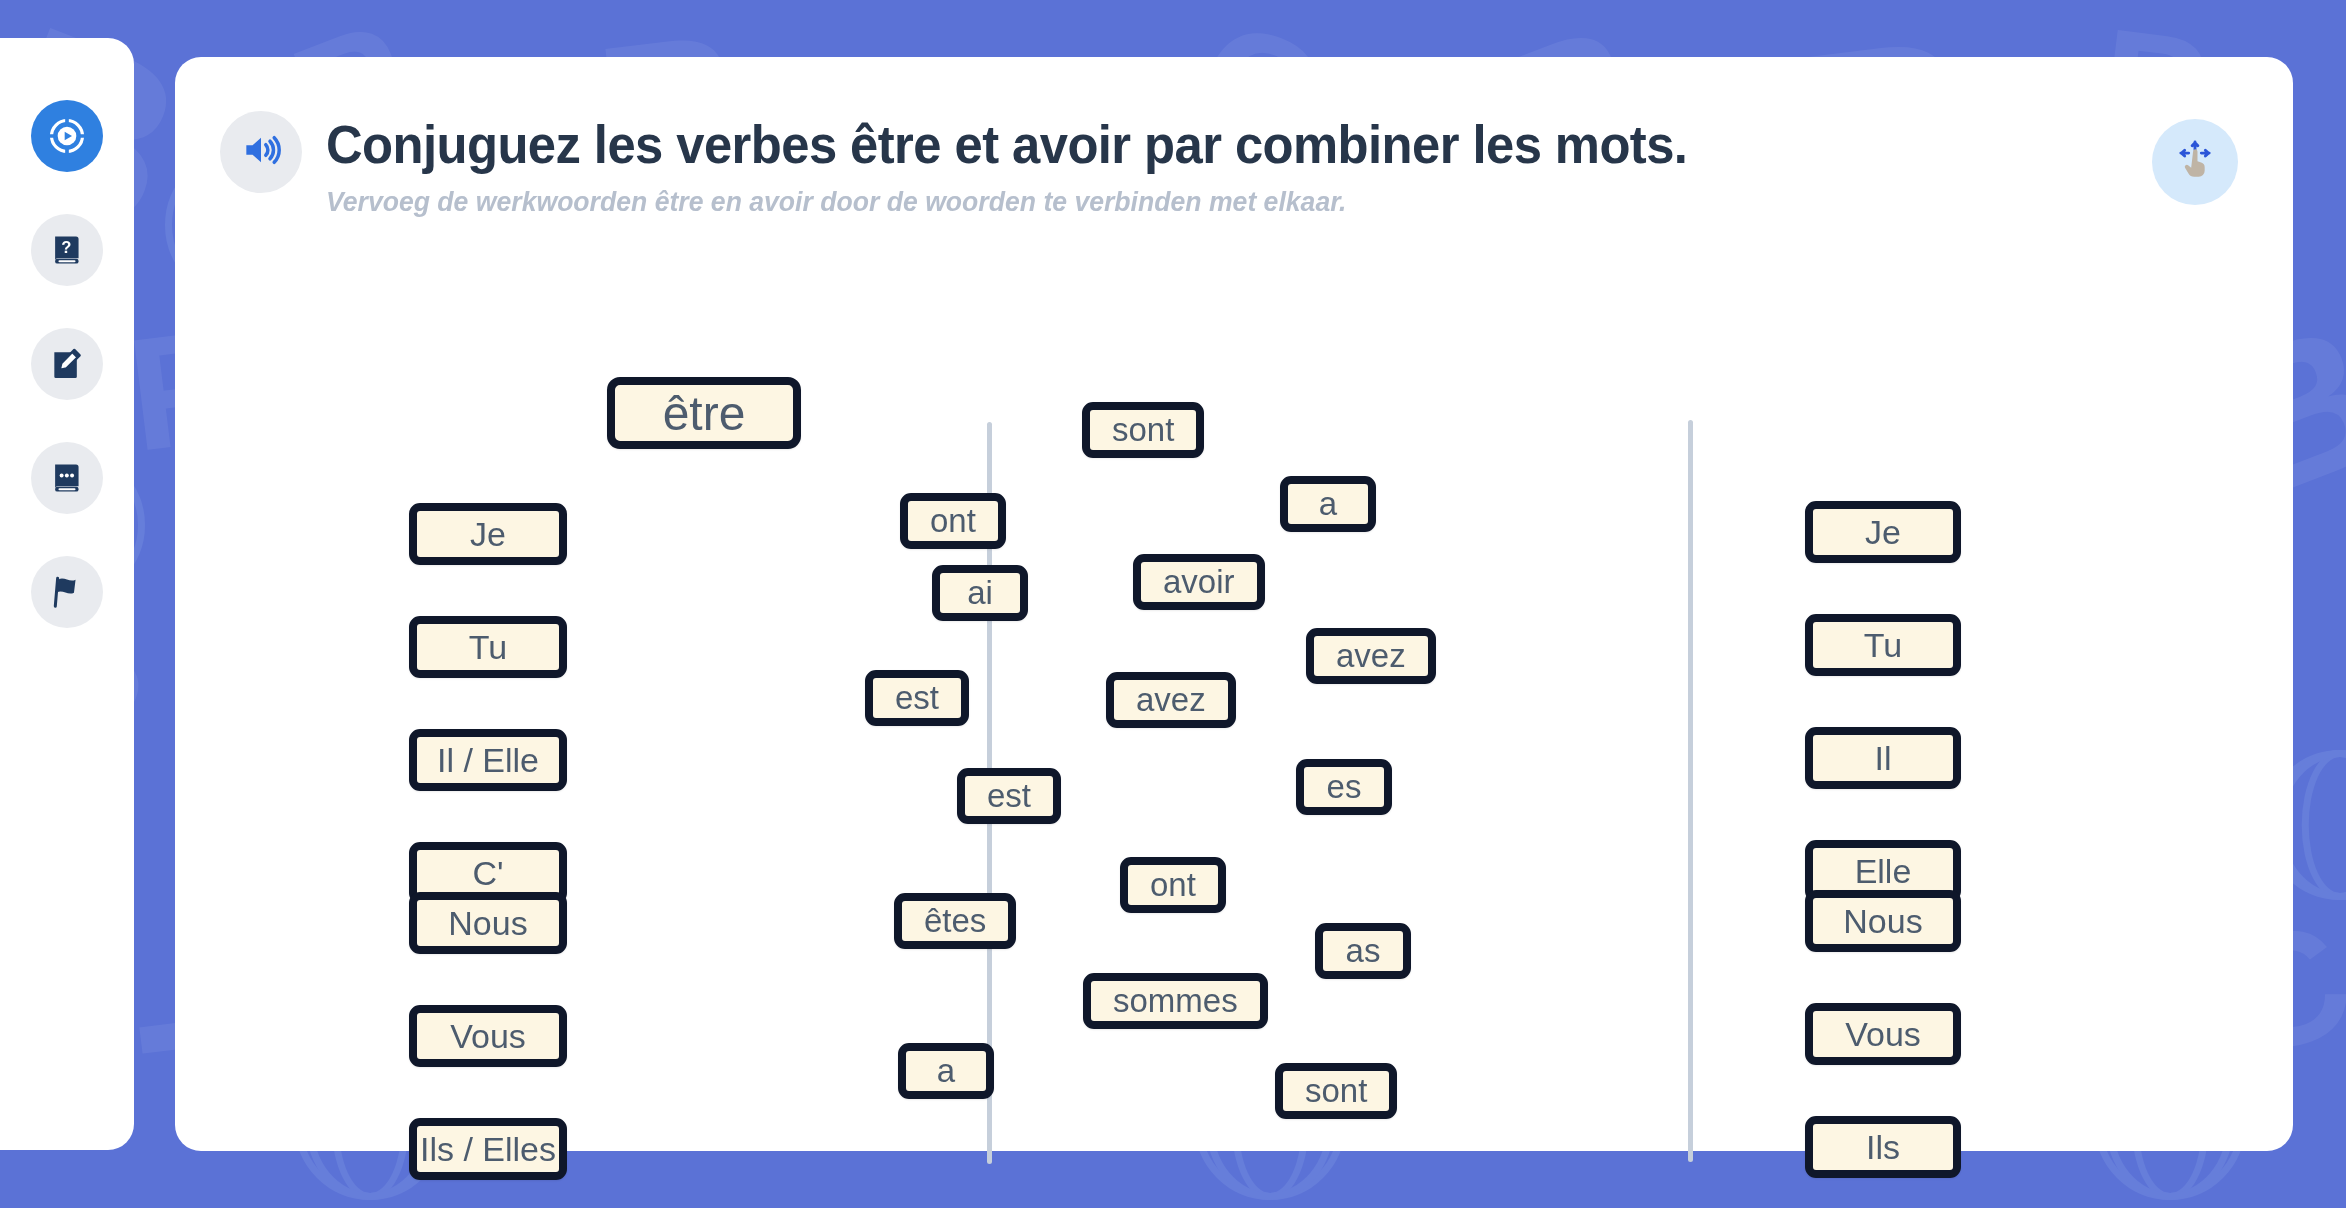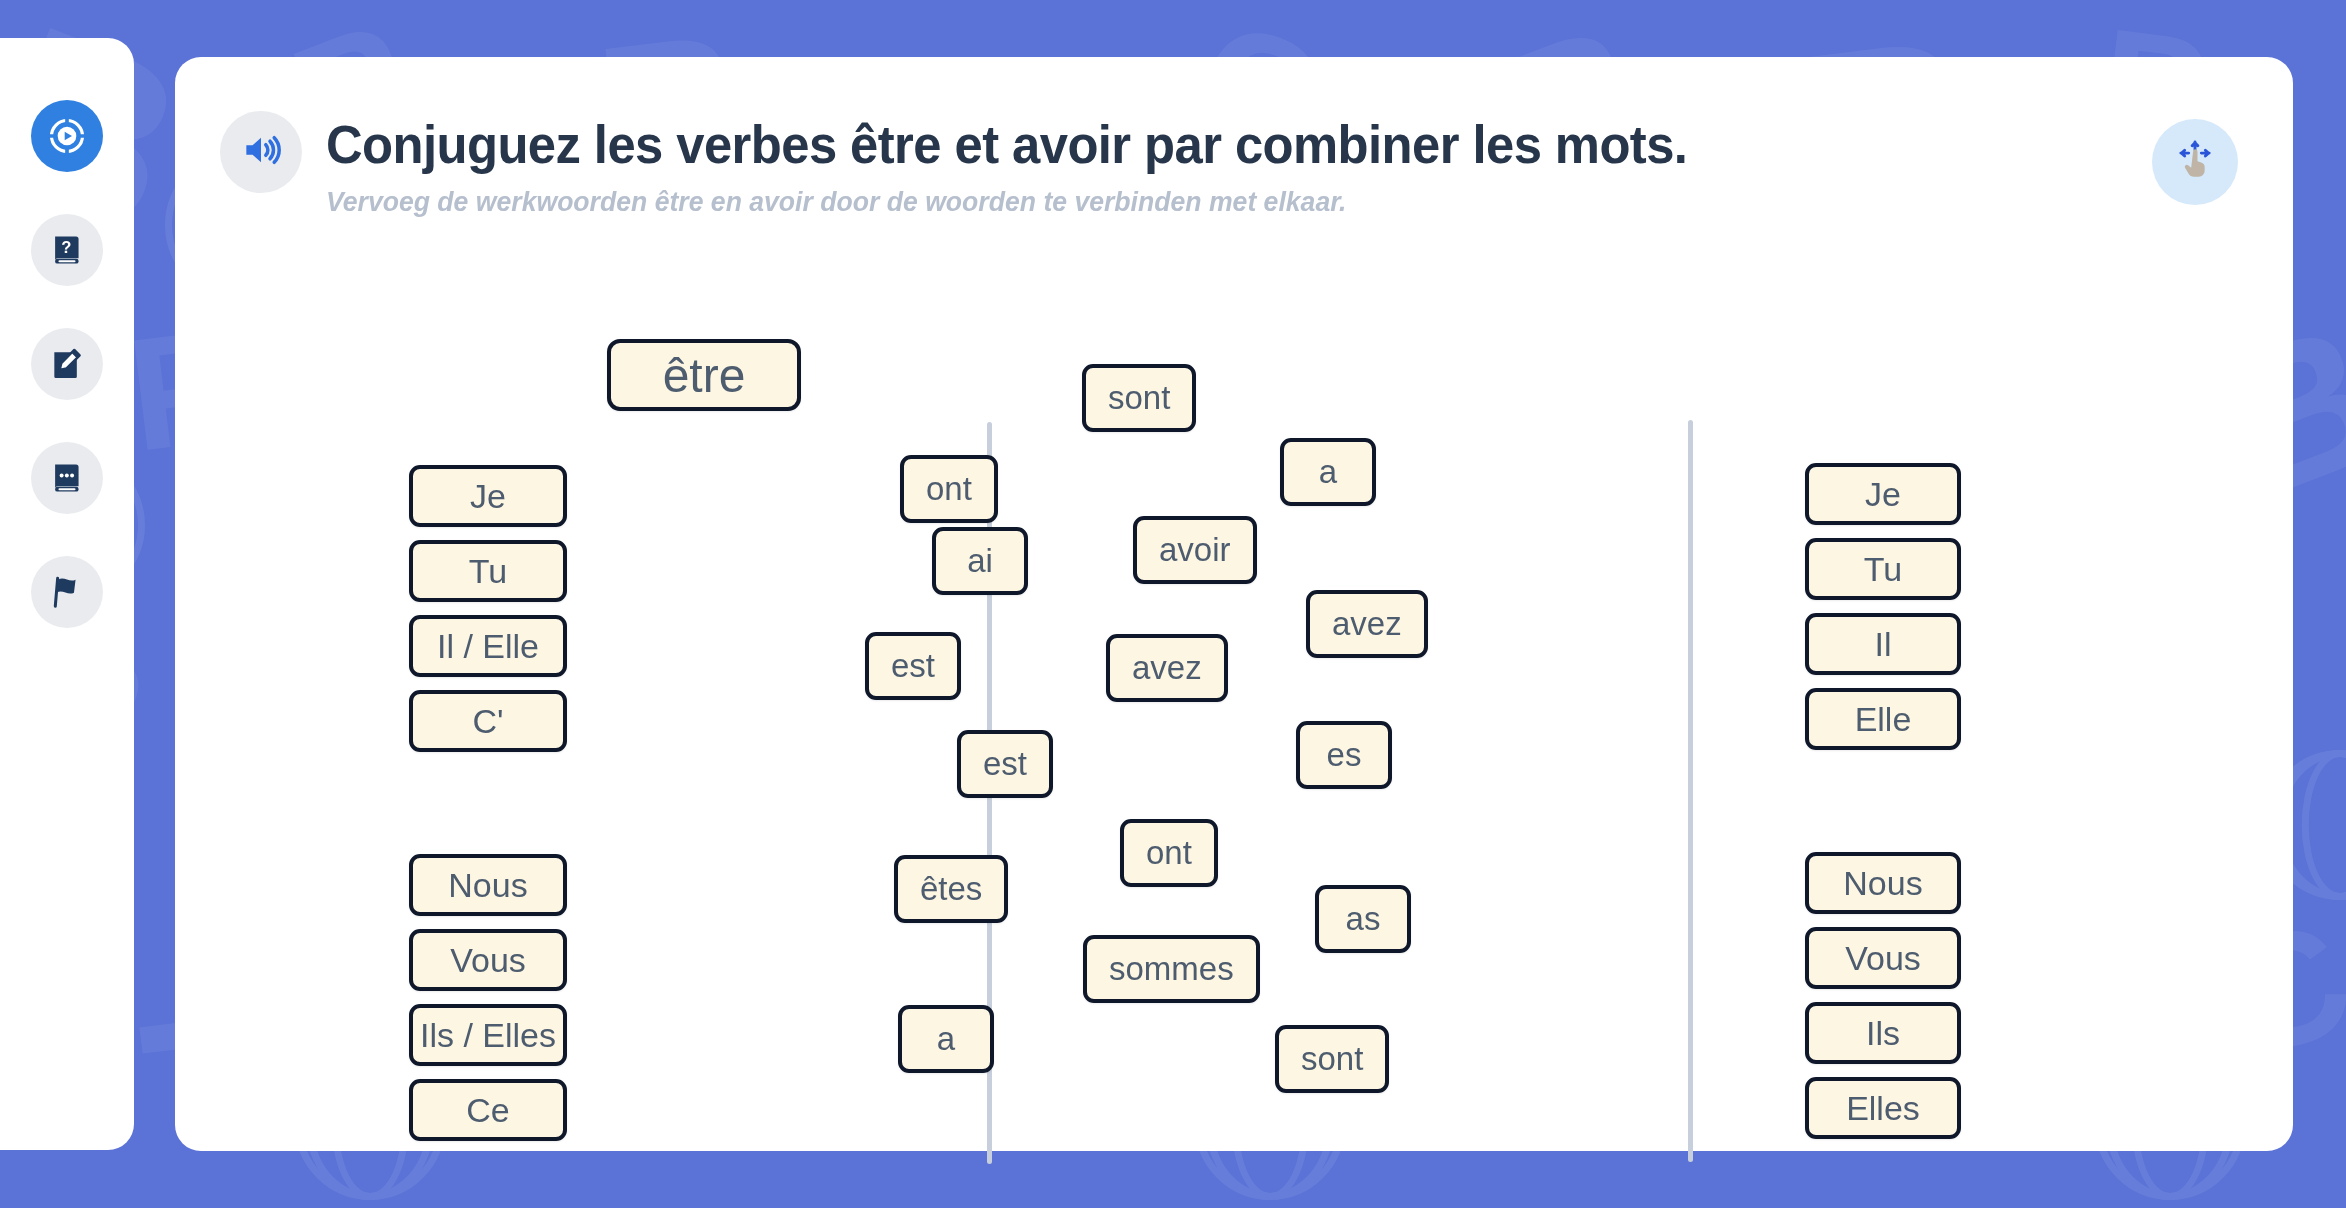--- a/index.html
+++ b/index.html
@@ -147,30 +147,31 @@
     background: #d5e9fb;
     display: flex;
     align-items: center;
     justify-content: center;
     cursor: pointer;
   }
 
   
   .chip {
     background: #fdf6e3;
-    border: 4px solid #0f172a;
+    border: 8px solid #0f172a;
     border-radius: 11px;
     color: #4d5c6e;
     font-weight: 400;
     display: flex;
     align-items: center;
     justify-content: center;
     cursor: grab;
     white-space: nowrap;
     box-shadow: 0 1px 2px rgba(0,0,0,.08);
+    margin-top: 38px;
   }
 
   
   .verb-chip {
     position: absolute;
     height: 72px;
     padding: 0 26px;
     font-size: 48px;
     border-radius: 13px;
   }
@@ -202,21 +203,21 @@
     background: #c6cfdb;
     border-radius: 3px;
   }
   #divider-left  { left: 812px;  top: 365px; height: 742px; }
   #divider-right { left: 1513px; top: 363px; height: 742px; }
 
   
   #scatter { position: absolute; inset: 0; }
   #scatter .chip {
     position: absolute;
-    height: 68px;
+    height: 56px;
     padding: 0 22px;
     font-size: 33px;
     min-width: 96px;
   }
 </style>
 </head>
 <body>
 
 <div id="wallpaper">
     <div class="wm" style="left: 0px; top: 10px; font-size: 240px; transform: rotate(21deg); opacity: 0.3;">B</div>

